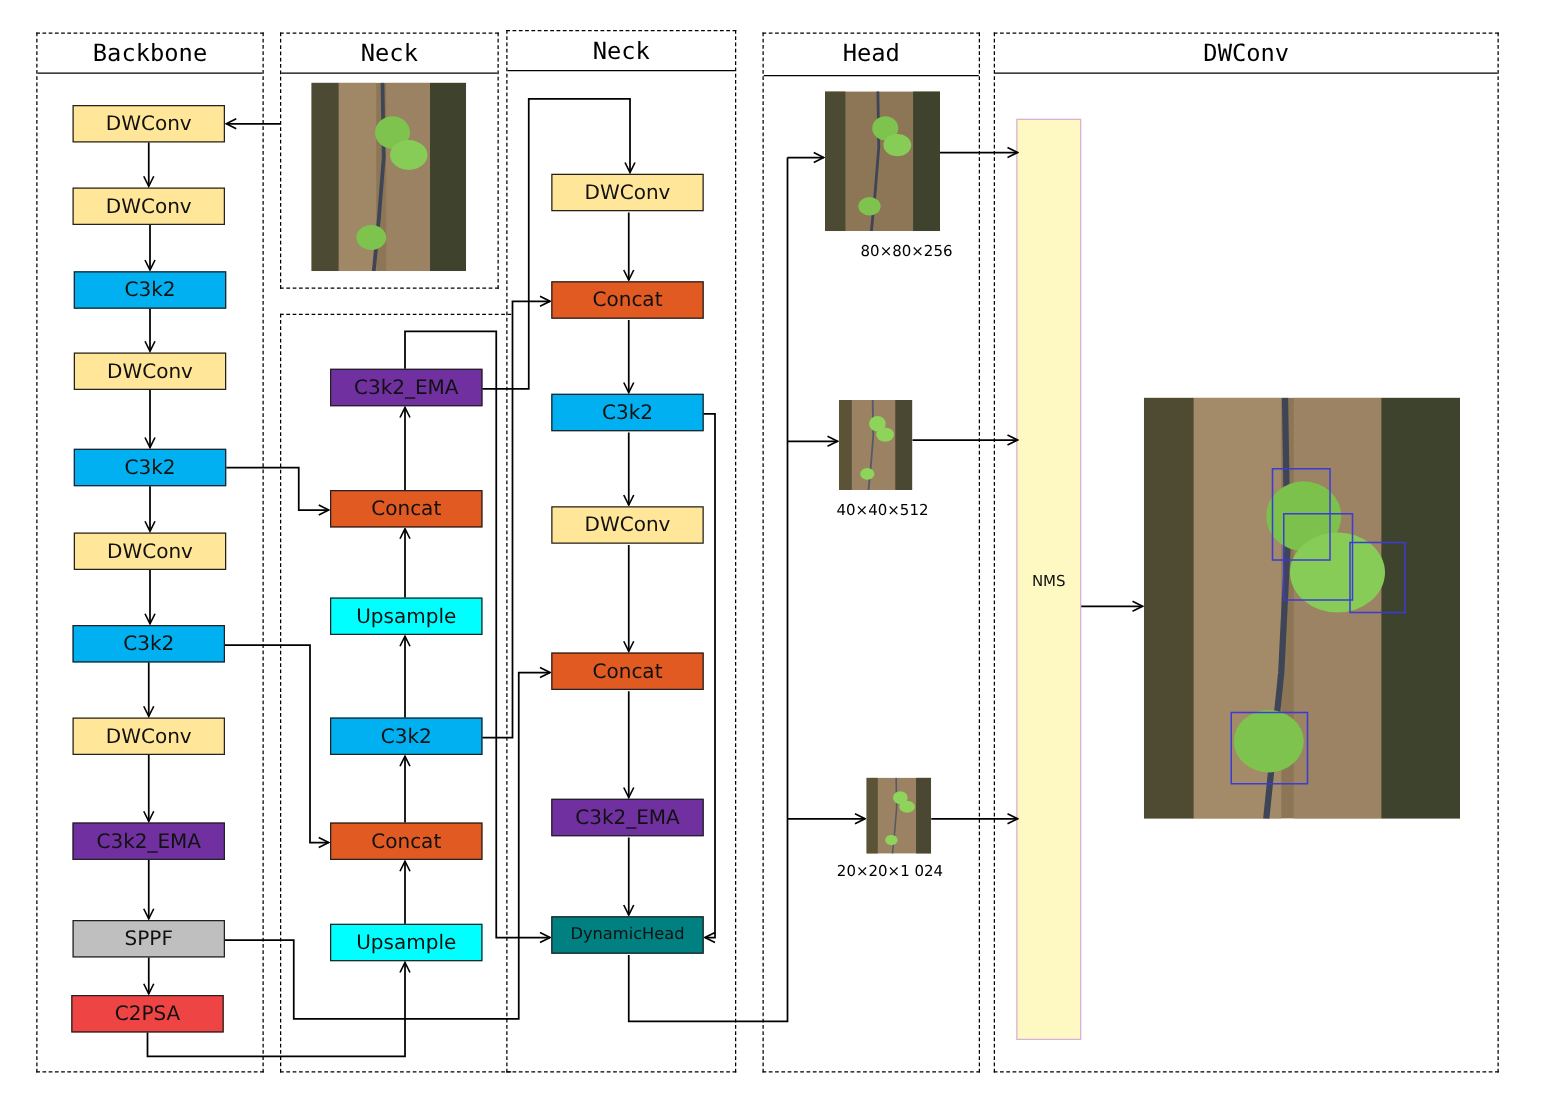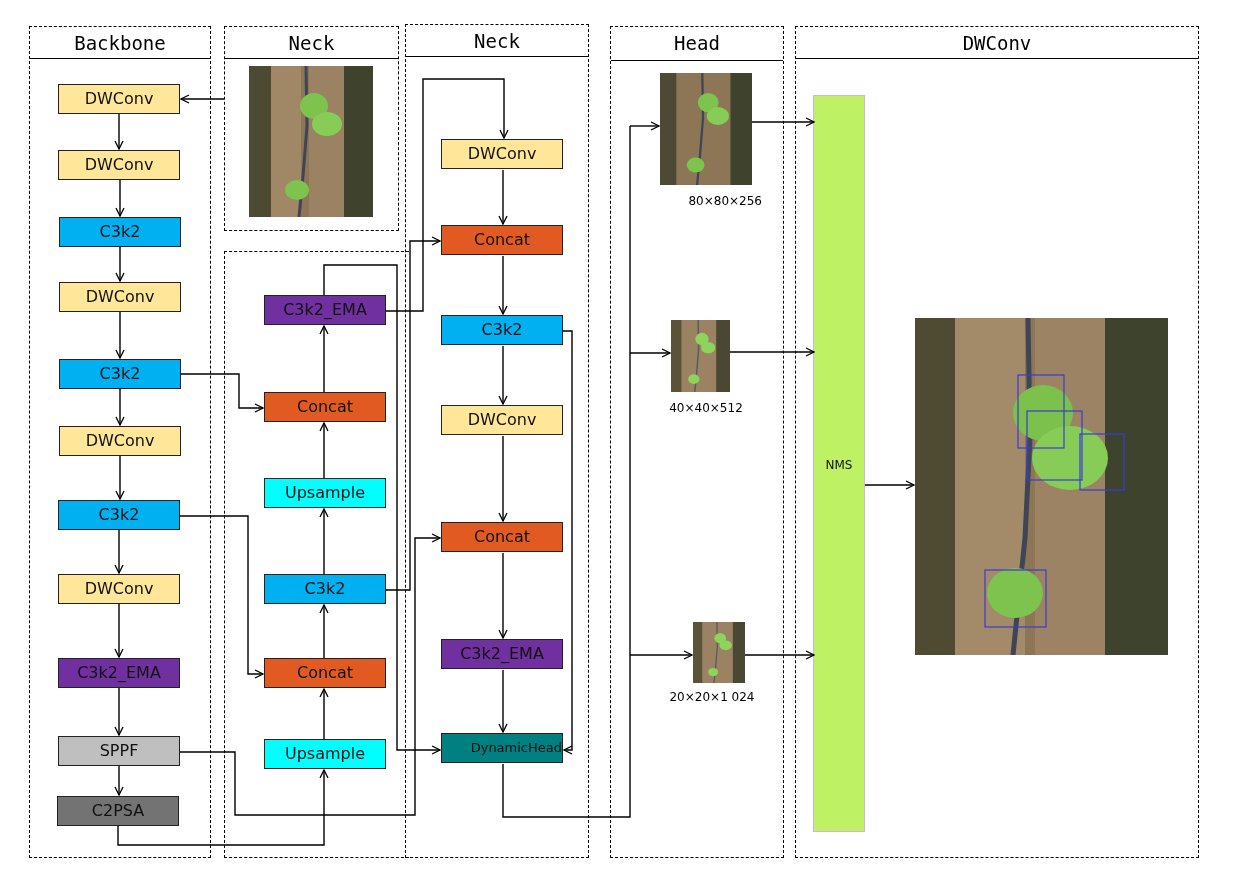--- a/index.html
+++ b/index.html
@@ -6,21 +6,21 @@
   body { width:1233px; height:880px; position:relative; overflow:hidden; font-family:"Liberation Sans", sans-serif; }
   #diagram { position:absolute; left:0; top:0; width:1233px; height:724px; }
   .panel { position:absolute; border:1.3px dashed #000; box-sizing:border-box; }
   .panel-title { position:absolute; left:0; right:0; top:0; height:32px; border-bottom:1.5px solid #000; box-sizing:border-box;
     text-align:center; font-family:"DejaVu Sans Mono", monospace; font-size:19px; line-height:32px; color:#000; }
   .node { position:absolute; height:30px; border:1.2px solid #222; box-sizing:border-box; text-align:center;
     font-family:"DejaVu Sans", sans-serif; font-size:16px; line-height:28px; color:#111; }
   .node.small { font-size:13px; }
   .thumb { position:absolute; overflow:hidden; }
   .caption { position:absolute; font-family:"DejaVu Sans", sans-serif; font-size:12px; color:#000; text-align:center; }
-  .nms { position:absolute; background:#bef264; border:1px solid #d8b0da; box-sizing:border-box; }
+  .nms { position:absolute; background:#fef9c3; border:1px solid #d8b0da; box-sizing:border-box; }
   .nms-label { position:absolute; left:0; right:0; text-align:center; font-family:"DejaVu Sans", sans-serif; font-size:12px; color:#111; }
   svg.wires { position:absolute; left:0; top:0; pointer-events:none; }
 </style>
 </head>
 <body>
 
 <div id="diagram">
 
   <div class="panel" style="left:29px;top:26px;width:182px;height:832px;">
     <div class="panel-title">Backbone</div>
@@ -56,36 +56,36 @@
   <div class="node" style="left:58px;top:84px;width:122px;background:#ffe699;">DWConv</div>
   <div class="node" style="left:58px;top:150px;width:122px;background:#ffe699;">DWConv</div>
   <div class="node" style="left:59px;top:217px;width:122px;background:#00b0f0;">C3k2</div>
   <div class="node" style="left:59px;top:282px;width:122px;background:#ffe699;">DWConv</div>
   <div class="node" style="left:59px;top:359px;width:122px;background:#00b0f0;">C3k2</div>
   <div class="node" style="left:59px;top:426px;width:122px;background:#ffe699;">DWConv</div>
   <div class="node" style="left:58px;top:500px;width:122px;background:#00b0f0;">C3k2</div>
   <div class="node" style="left:58px;top:574px;width:122px;background:#ffe699;">DWConv</div>
   <div class="node" style="left:58px;top:658px;width:122px;background:#7030a0;">C3k2_EMA</div>
   <div class="node" style="left:58px;top:736px;width:122px;background:#bfbfbf;">SPPF</div>
-  <div class="node" style="left:57px;top:796px;width:122px;background:#737373;">C2PSA</div>
+  <div class="node" style="left:57px;top:796px;width:122px;background:#ef4444;">C2PSA</div>
 
   <div class="node" style="left:264px;top:295px;width:122px;background:#7030a0;">C3k2_EMA</div>
   <div class="node" style="left:264px;top:392px;width:122px;background:#e15a22;">Concat</div>
   <div class="node" style="left:264px;top:478px;width:122px;background:#00ffff;">Upsample</div>
   <div class="node" style="left:264px;top:574px;width:122px;background:#00b0f0;">C3k2</div>
   <div class="node" style="left:264px;top:658px;width:122px;background:#e15a22;">Concat</div>
   <div class="node" style="left:264px;top:739px;width:122px;background:#00ffff;">Upsample</div>
 
   <div class="node" style="left:441px;top:139px;width:122px;background:#ffe699;">DWConv</div>
   <div class="node" style="left:441px;top:225px;width:122px;background:#e15a22;">Concat</div>
   <div class="node" style="left:441px;top:315px;width:122px;background:#00b0f0;">C3k2</div>
   <div class="node" style="left:441px;top:405px;width:122px;background:#ffe699;">DWConv</div>
   <div class="node" style="left:441px;top:522px;width:122px;background:#e15a22;">Concat</div>
   <div class="node" style="left:441px;top:639px;width:122px;background:#7030a0;">C3k2_EMA</div>
-  <div class="node small" style="left:441px;top:733px;width:122px;background:#008080;text-align:right;">DynamicHead</div>
+  <div class="node small" style="left:441px;top:733px;width:122px;background:#008080;">DynamicHead</div>
 
   <div class="thumb" style="left:660px;top:73px;width:92px;height:112px;">
     <svg width="92" height="112" viewBox="0 0 124 151" preserveAspectRatio="none">
       <rect width="124" height="151" fill="#8c7656"></rect>
         <rect width="22" height="151" fill="#4c4a33"></rect>
         <rect x="95" width="29" height="151" fill="#3f422d"></rect>
       <path d="M57 0 L58 60 L54 110 L50 151" stroke="#3d4556" stroke-width="3" fill="none"></path>
       <ellipse cx="65" cy="40" rx="14" ry="13" fill="#7dc34d"></ellipse>
         <ellipse cx="78" cy="58" rx="15" ry="12" fill="#86cc57"></ellipse>
         <ellipse cx="48" cy="124" rx="12" ry="10" fill="#7dc34d"></ellipse>

